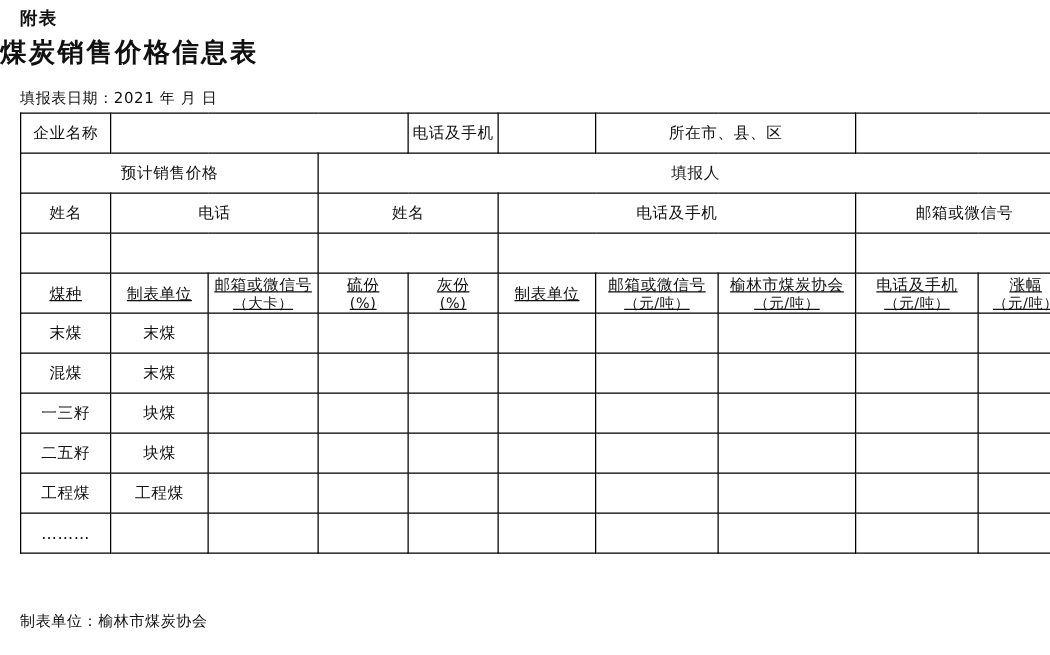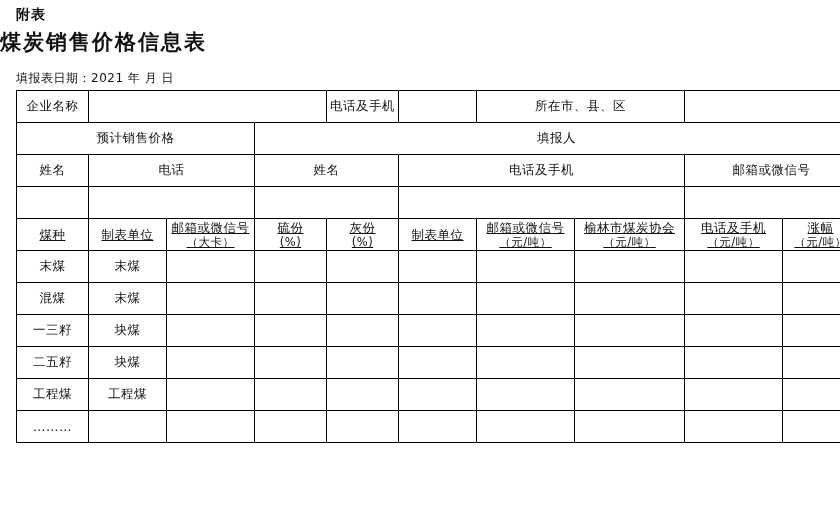--- a/index.html
+++ b/index.html
@@ -257,14 +257,15 @@
         <td class="blank"></td>
         <td class="blank"></td>
         <td class="blank"></td>
         <td class="blank"></td>
         <td class="blank"></td>
         <td class="blank"></td>
       </tr>
     </tbody>
   </table>
 
+  <div class="footer">制表单位：榆林市煤炭协会</div>
 
 </div>
 
 </body></html>

